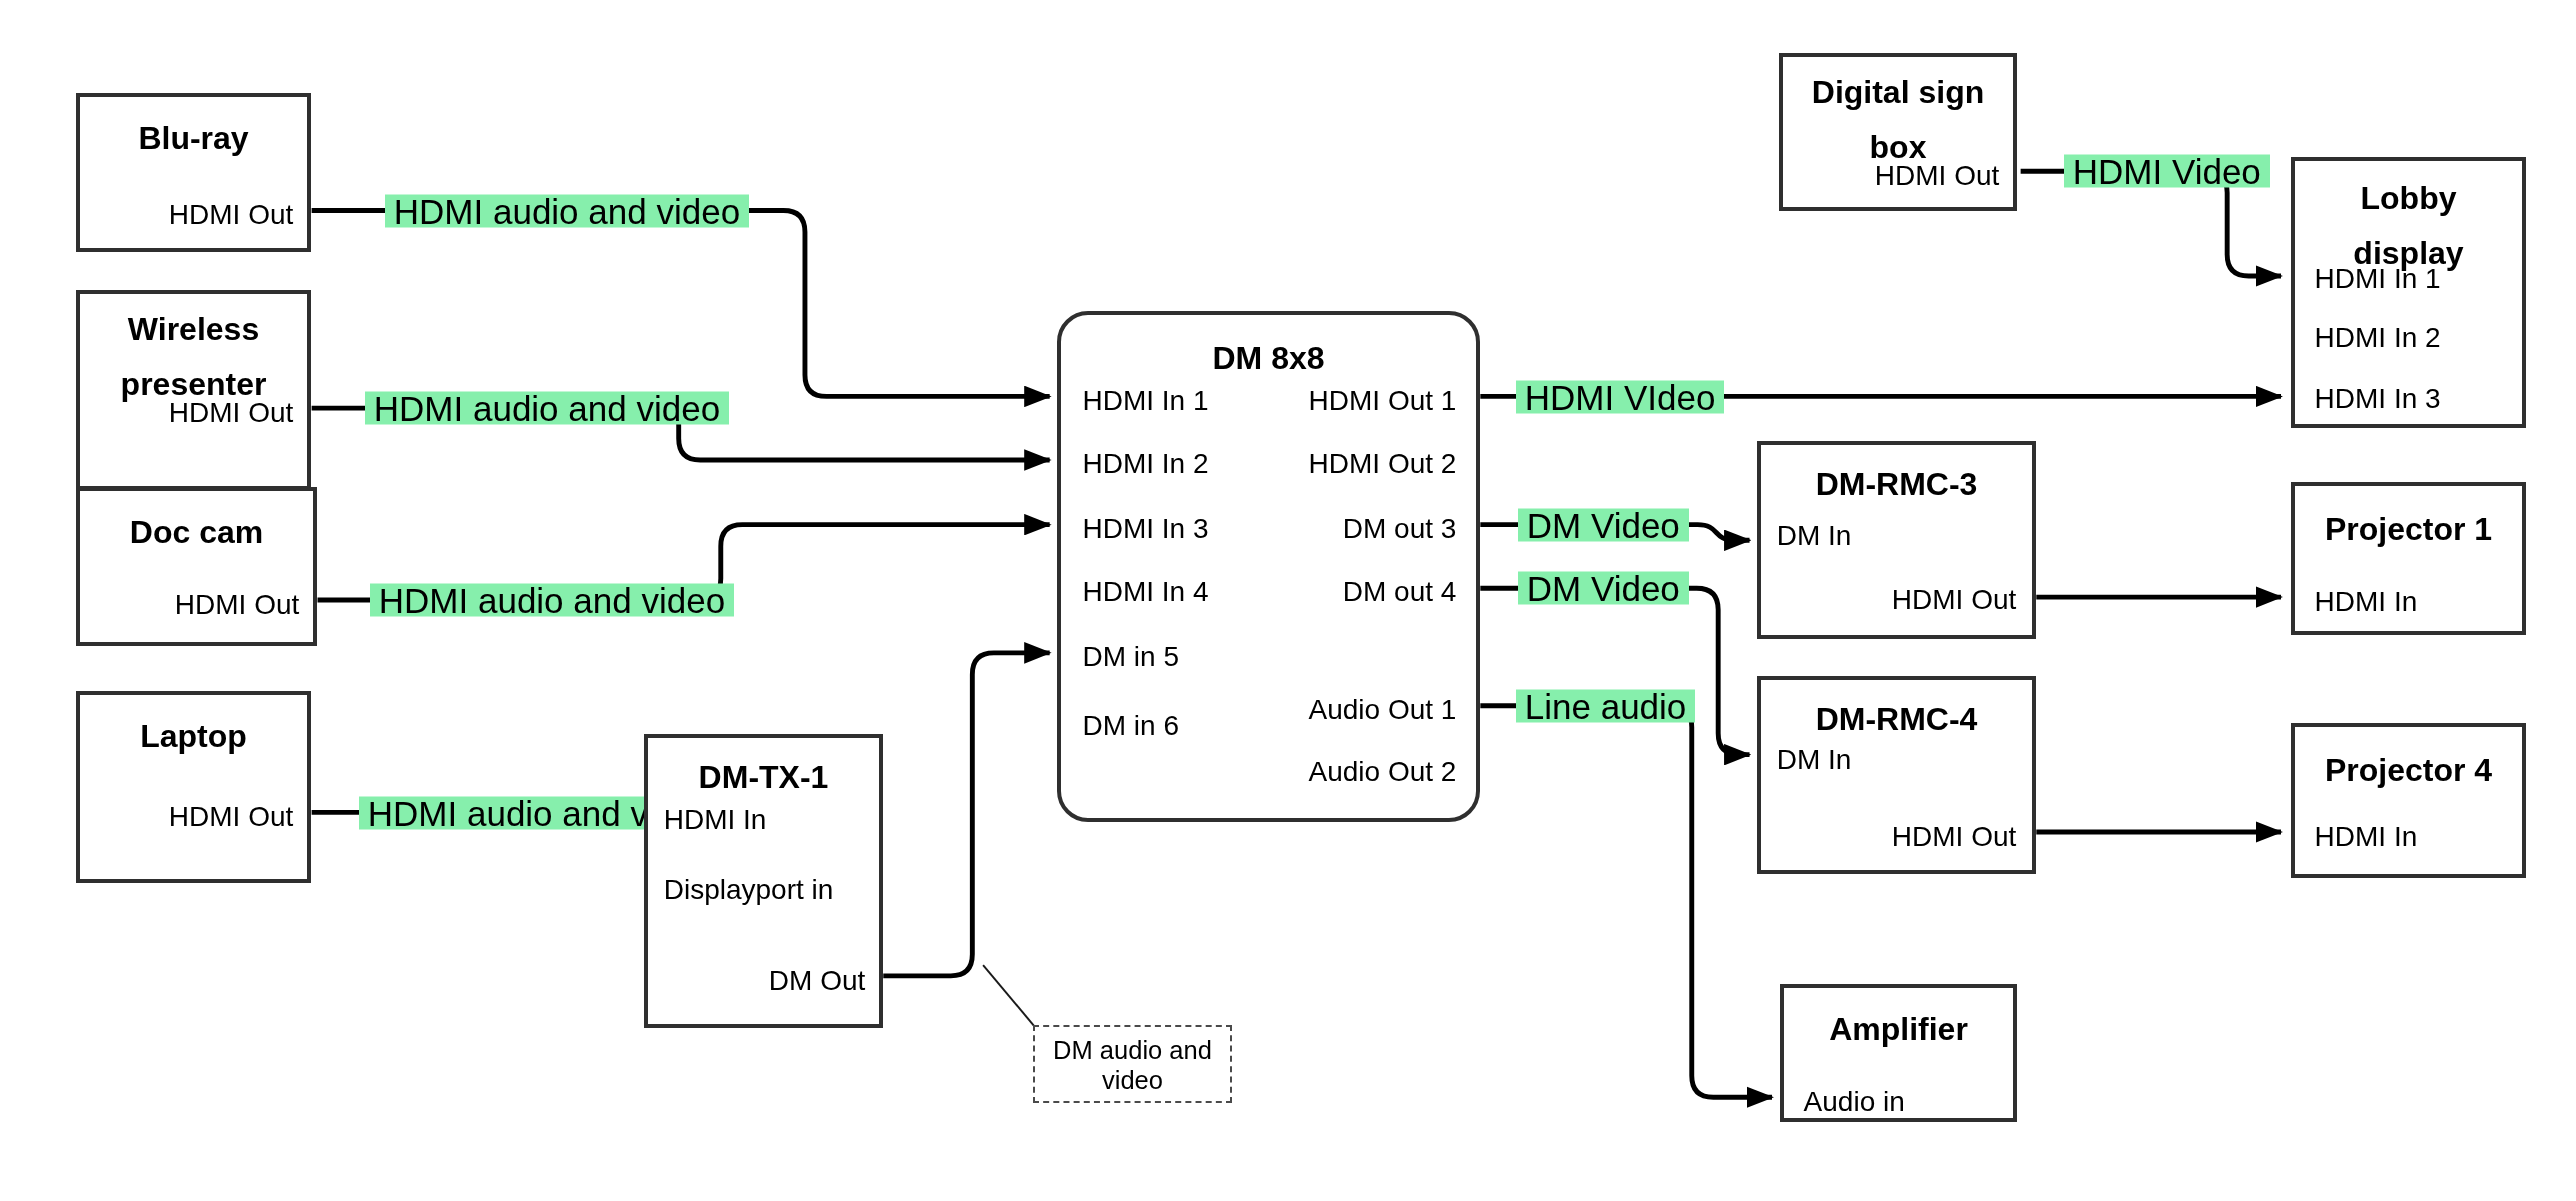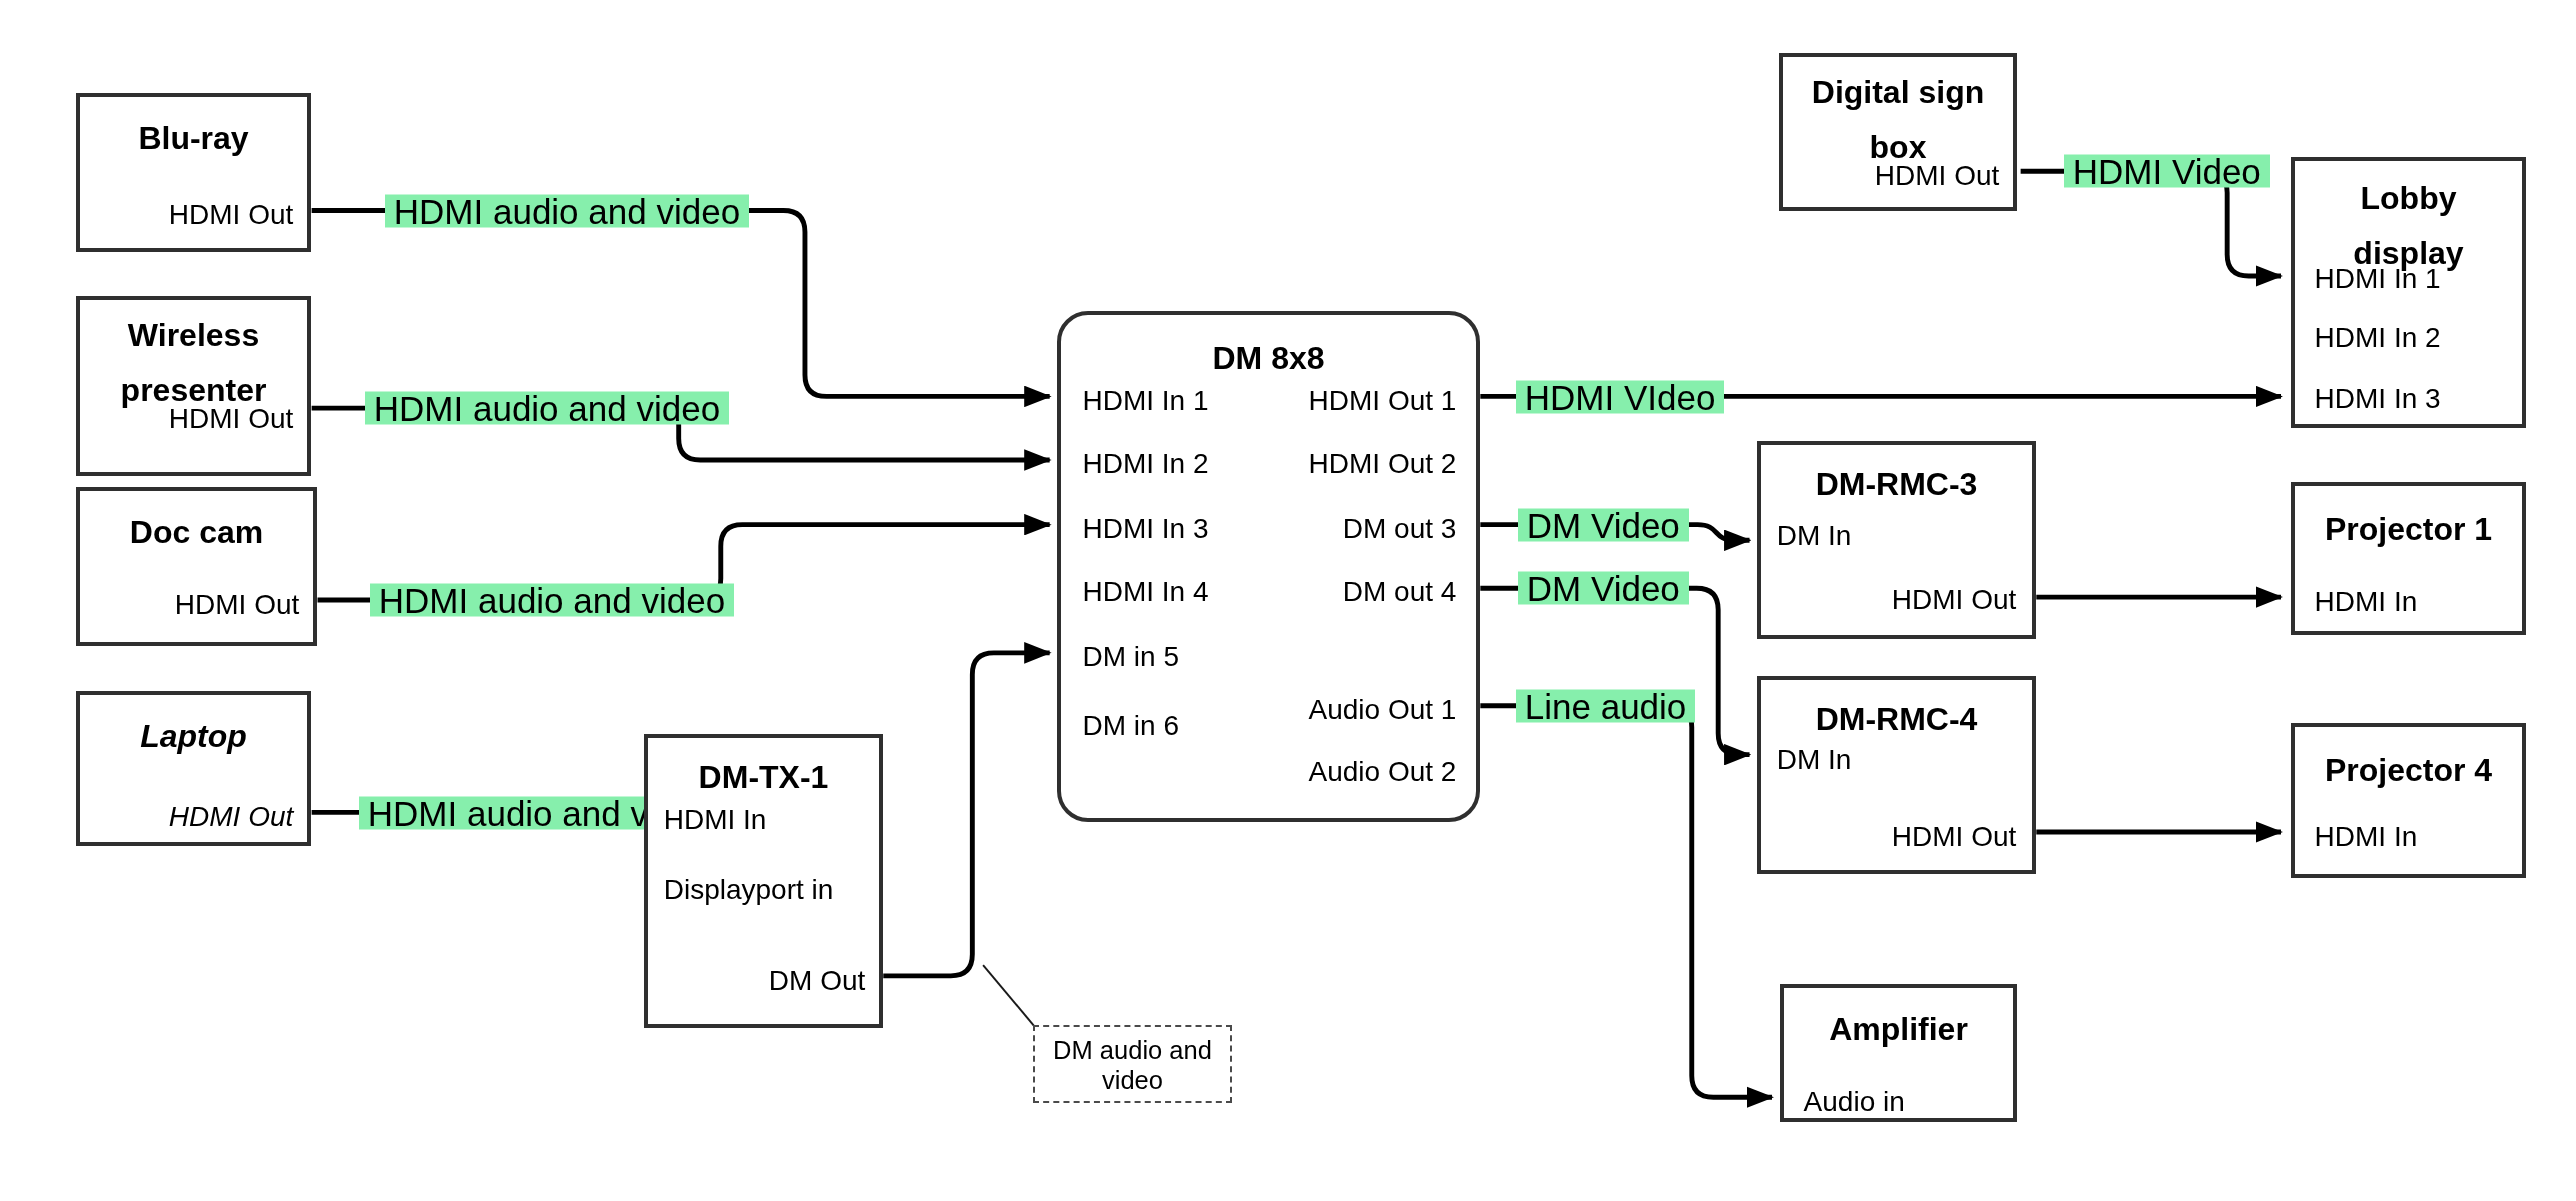--- a/index.html
+++ b/index.html
@@ -71,31 +71,31 @@
   <span class="wire-label" style="left:1518px; top:525px;">DM Video</span>
   <span class="wire-label" style="left:1518px; top:588px;">DM Video</span>
   <span class="wire-label" style="left:1516px; top:706px;">Line audio</span>
   <span class="wire-label" style="left:2064px; top:171px;">HDMI Video</span>
 
   <div class="box" style="left:76px; top:93px; width:235px; height:159px;">
     <div class="title" style="top:13.7px;">Blu-ray</div>
     <span class="port" style="right:13.7px; top:102px;">HDMI Out</span>
   </div>
 
-  <div class="box" style="left:76px; top:296px; width:235px; height:180px;text-decoration:underline;">
+  <div class="box" style="left:76px; top:290px; width:235px; height:200px;text-decoration:underline;">
     <div class="title t-wireless" style="top:7.8px;">Wireless presenter</div>
     <span class="port" style="right:13.7px; top:103px;">HDMI Out</span>
   </div>
 
   <div class="box" style="left:76px; top:487px; width:241px; height:159px;">
     <div class="title" style="top:13.7px;">Doc cam</div>
     <span class="port" style="right:13.7px; top:98px;">HDMI Out</span>
   </div>
 
-  <div class="box" style="left:76px; top:691px; width:235px; height:155px;font-style:italic;">
+  <div class="box" style="left:76px; top:691px; width:235px; height:192px;">
     <div class="title" style="top:13.7px;">Laptop</div>
     <span class="port" style="right:13.7px; top:106px;">HDMI Out</span>
   </div>
 
   <div class="box" style="left:644px; top:734px; width:239px; height:294px;">
     <div class="title" style="top:11.7px;">DM-TX-1</div>
     <span class="port" style="left:15.7px; top:66px;">HDMI In</span>
     <span class="port" style="left:15.7px; top:136px;">Displayport in</span>
     <span class="port" style="right:13.7px; top:227px;">DM Out</span>
   </div>

